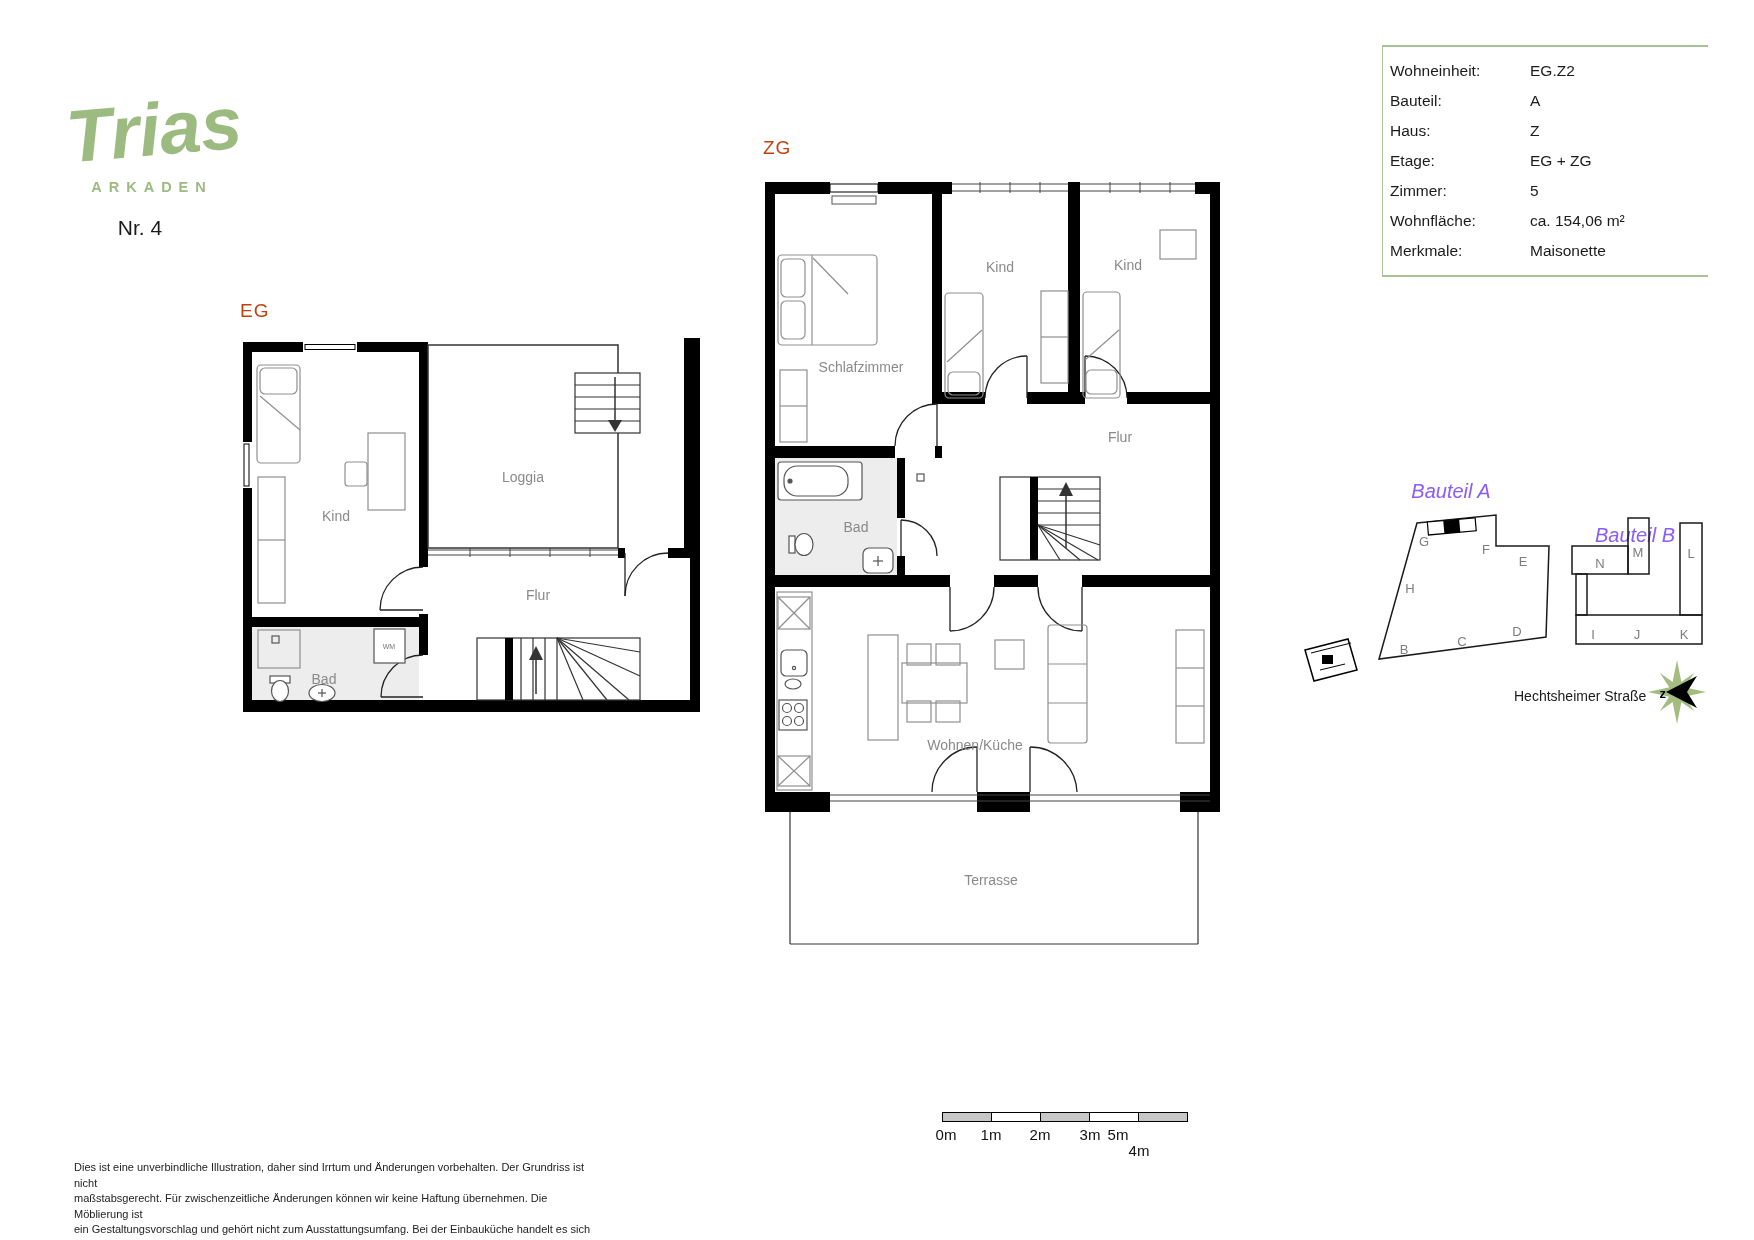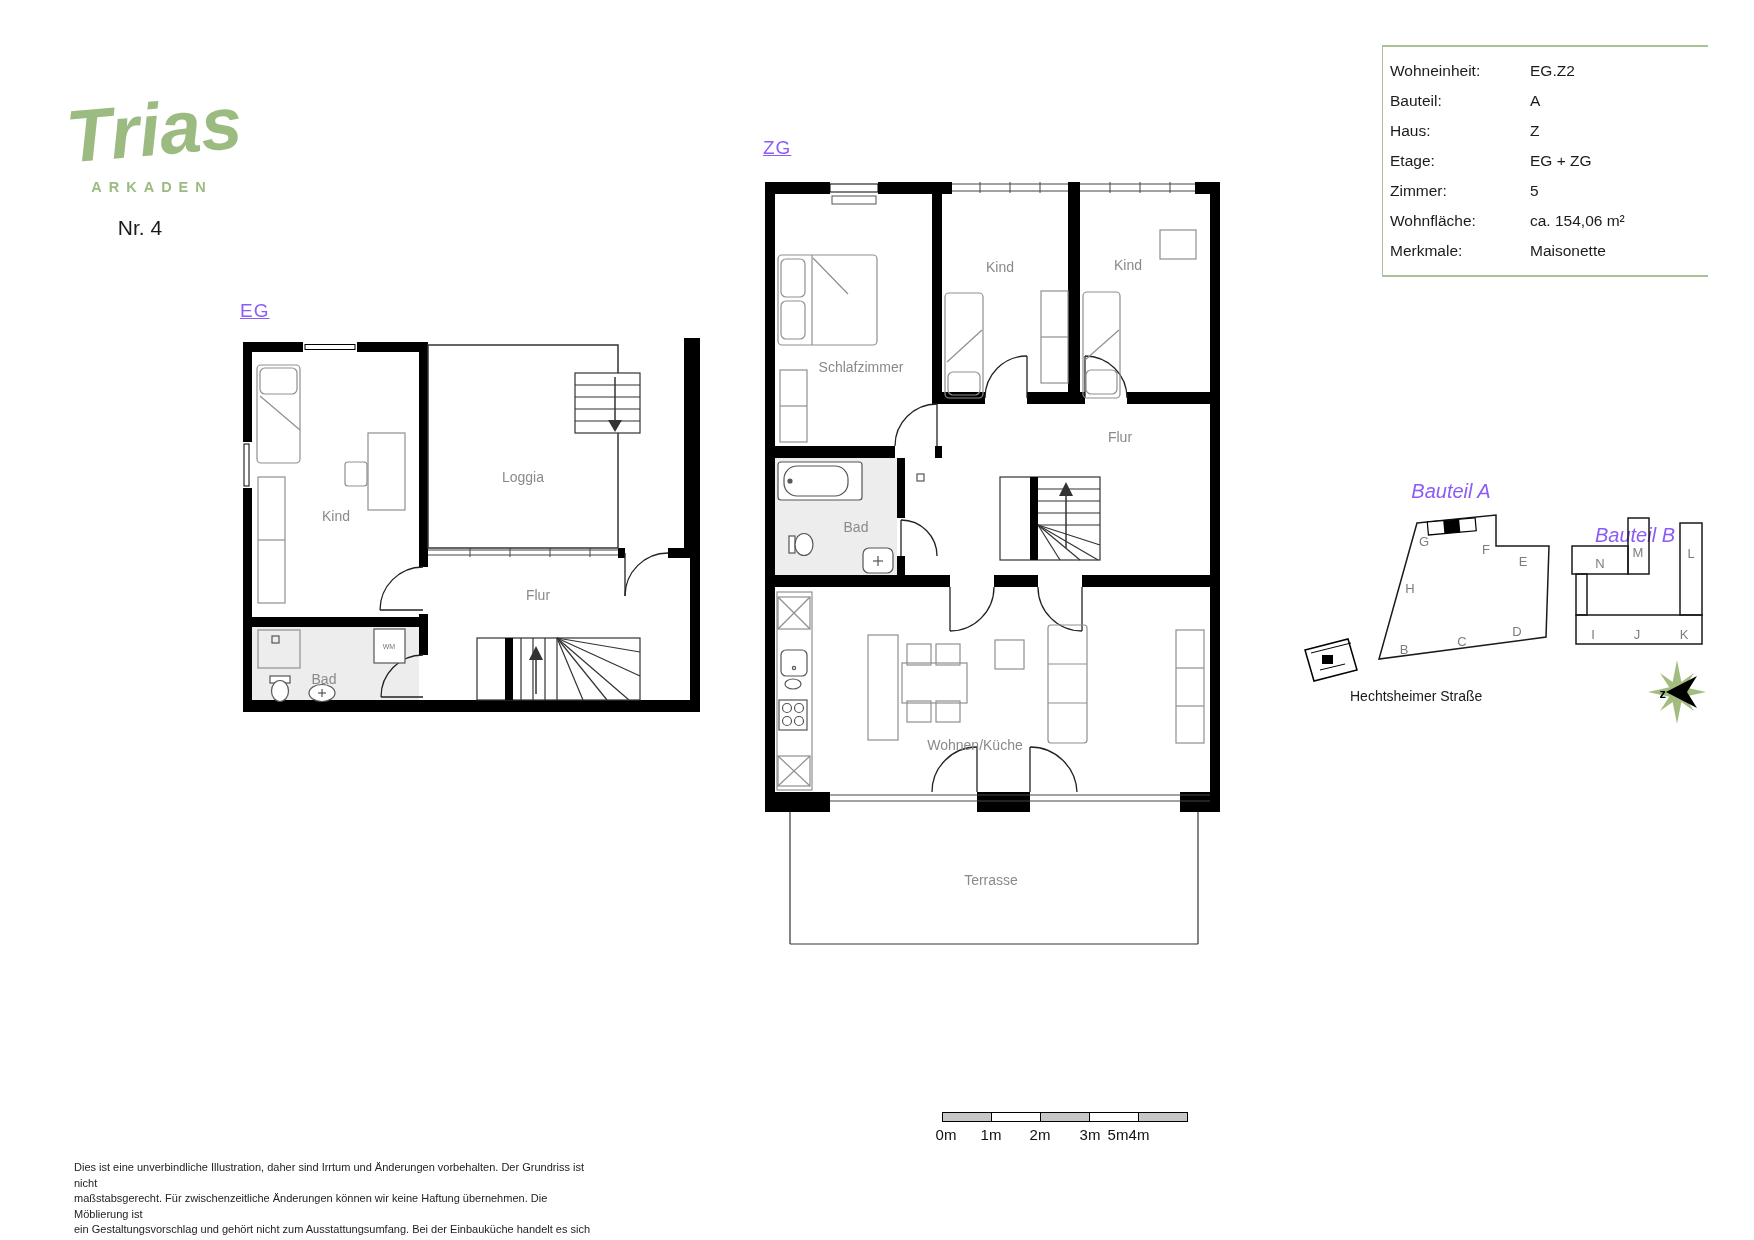--- a/index.html
+++ b/index.html
@@ -9,21 +9,21 @@
   
   .logo-svg{left:30px;top:55px;width:280px;height:190px;}
   
   .info-table{left:1382px;top:45px;width:326px;border-top:2px solid #a9c295;
               border-left:1px solid #a9c295;border-bottom:2px solid #a9c295;
               padding:4px 0 14px 7px;box-sizing:border-box;}
   .info-row{display:flex;margin-top:10px;font-size:15.5px;line-height:20px;color:#1b1b1b;}
   .info-row .lbl{width:140px;flex:none;}
   .info-row .val{flex:1;}
   
-  .plan-title{font-size:19px;letter-spacing:1px;color:#8b5cf6;text-decoration:underline;}
+  .plan-title{font-size:19px;letter-spacing:1px;color:#c2410c;}
   .bauteil-title{font-size:20px;font-style:italic;color:#8b5cf6;text-align:center;width:110px;}
   .street-label{font-size:14px;color:#1a1a1a;}
   
   .scalebar{left:942px;top:1112px;width:246px;height:10px;display:flex;border:1px solid #000;box-sizing:border-box;}
   .scalebar div{flex:1;border-right:1px solid #000;}
   .scalebar div:last-child{border-right:none;}
   .seg-g{background:#c7c7c7;}
   .seg-w{background:#ffffff;}
   .scale-label{position:absolute;top:1126px;font-size:15px;color:#111;transform:translateX(-50%);}
   
@@ -408,34 +408,34 @@
         <polygon points="1694,673 1677,685 1683,690"></polygon>
         <polygon points="1694,711 1677,699 1683,694"></polygon>
         <polygon points="1660,673 1677,685 1671,690"></polygon>
         <polygon points="1660,711 1677,699 1671,694"></polygon>
       </g>
       <polygon points="1666,692 1697,676 1687,692 1697,708" fill="#000"></polygon>
       <text x="1666" y="698" text-anchor="end" font-size="13" font-weight="bold" fill="#000">z</text>
     </g>
   </svg>
 
-  <div class="abs street-label" style="left:1350px;top:688px;">Hechtsheimer Straße</div>
+  <div class="abs street-label" style="left:1514px;top:688px;">Hechtsheimer Straße</div>
 
   <div class="abs scalebar">
     <div class="seg-g"></div>
     <div class="seg-w"></div>
     <div class="seg-g"></div>
     <div class="seg-w"></div>
     <div class="seg-g"></div>
   </div>
   <span class="scale-label" style="left:946px;">0m</span>
   <span class="scale-label" style="left:991px;">1m</span>
   <span class="scale-label" style="left:1040px;">2m</span>
   <span class="scale-label" style="left:1090px;">3m</span>
-  <span class="scale-label" style="left:1139px;">4m</span>
+  <span class="scale-label" style="left:1139px;margin-top:16px;">4m</span>
   <span class="scale-label" style="left:1118px;">5m</span>
 
   <div class="abs disclaimer">
     <div>Dies ist eine unverbindliche Illustration, daher sind Irrtum und Änderungen vorbehalten. Der Grundriss ist nicht</div>
     <div>maßstabsgerecht. Für zwischenzeitliche Änderungen können wir keine Haftung übernehmen. Die Möblierung ist</div>
     <div>ein Gestaltungsvorschlag und gehört nicht zum Ausstattungsumfang. Bei der Einbauküche handelt es sich um eine</div>
 
   </div>
 
 </div>

